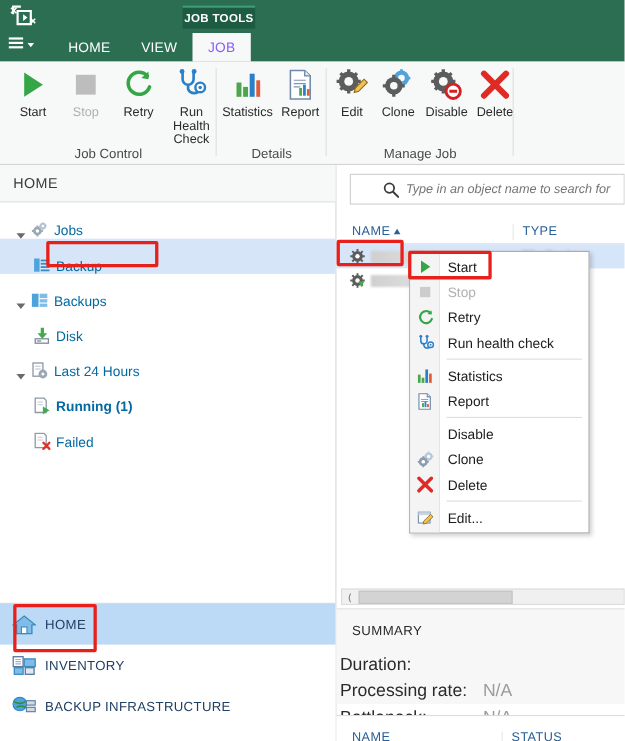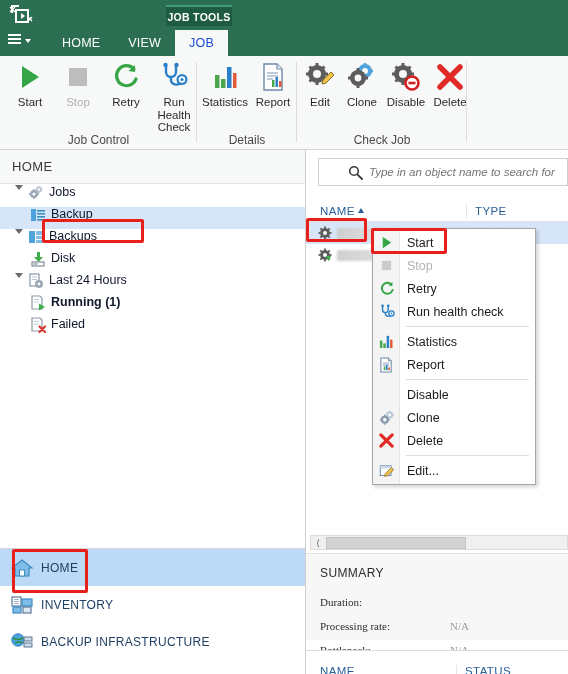--- a/index.html
+++ b/index.html
@@ -51,21 +51,21 @@
   }
   .tab {
     padding: 0 14px;
     display: flex; align-items: center;
     font-size: 12.5px;
     color: #ffffff;
     letter-spacing: .2px;
   }
   .tab.active {
     background: #f7f8f8;
-    color: #1d4ed8;
+    color: #8b5cf6;
   }
   .jobtools-lbl {
     position: absolute; left: 166px; top: 5px;
     width: 66px; height: 21px;
     background: #1d5b42;
     color: #ffffff;
     font-size: 10.5px;
     font-weight: bold;
     letter-spacing: .3px;
     display: flex; align-items: center; justify-content: center;
@@ -124,23 +124,23 @@
     padding-left: 12px;
     font-size: 13px; color: #3a3a3a;
     letter-spacing: .4px;
   }
   .tree {
     position: absolute; left: 0; top: 35px;
     width: 305px;
   }
   .tnode {
     position: relative;
-    height: 22px;
-    display: flex; align-items: flex-start;
-    font-size: 12.5px; color: #0f172a;
+    height: 32px;
+    display: flex; align-items: flex-end;
+    font-size: 12.5px; color: #0369a1;
     white-space: nowrap;
   }
   .tnode.sel { background: #d6e5f8; }
   .tnode .exp {
     width: 14px; display:flex; align-items:center; justify-content:center;
   }
   .tri {
     width: 0; height: 0;
     border-top: 4px solid transparent;
     border-bottom: 4px solid transparent;
@@ -251,23 +251,23 @@
     position: absolute; left: 0; top: 403px;
     width: 262px; height: 87px;
     background: #f7f7f7;
     border-top: 1px solid #e2e2e2;
   }
   .sum-title {
     position: absolute; left: 14px; top: 12px;
     font-size: 12px; color: #2a2a2a; letter-spacing: .4px;
   }
   .sumrow {
-    position: absolute; left: 14px;
+    position: absolute; left: 3px;
     width: 236px;
-    font-size: 11px; color: #2b2b2b; font-family: Liberation Serif, serif;
+    font-size: 16px; color: #2b2b2b;
   }
   .sumrow .sv {
     position: absolute; left: 130px; color: #9b9b9b;
   }
 
   .bottomlist {
     position: absolute; left: 0; top: 500px;
     width: 262px; height: 174px;
     background: #ffffff;
     border-top: 1px solid #dcdcdc;
@@ -512,21 +512,21 @@
         </div>
         <div class="rbtn" style="width:42px;">
           <span class="ricon">
             <svg width="30" height="30" viewBox="0 0 30 30">
               <path d="M5 5 L25 25 M25 5 L5 25" stroke="#e02a26" stroke-width="5.5" stroke-linecap="round"></path>
             </svg>
           </span>
           <span class="rlabel" style="width:46px;">Delete</span>
         </div>
       </div>
-      <div class="rgroup-title">Check Job</div>
+      <div class="rgroup-title">Manage Job</div>
       <div class="rgroup-sep" style="right:0;"></div>
     </div>
   </div>
 
   <div class="leftpanel">
     <div class="lp-header">HOME</div>
 
     <div class="tree">
 
       <div class="tnode" style="padding-left:12px;">

